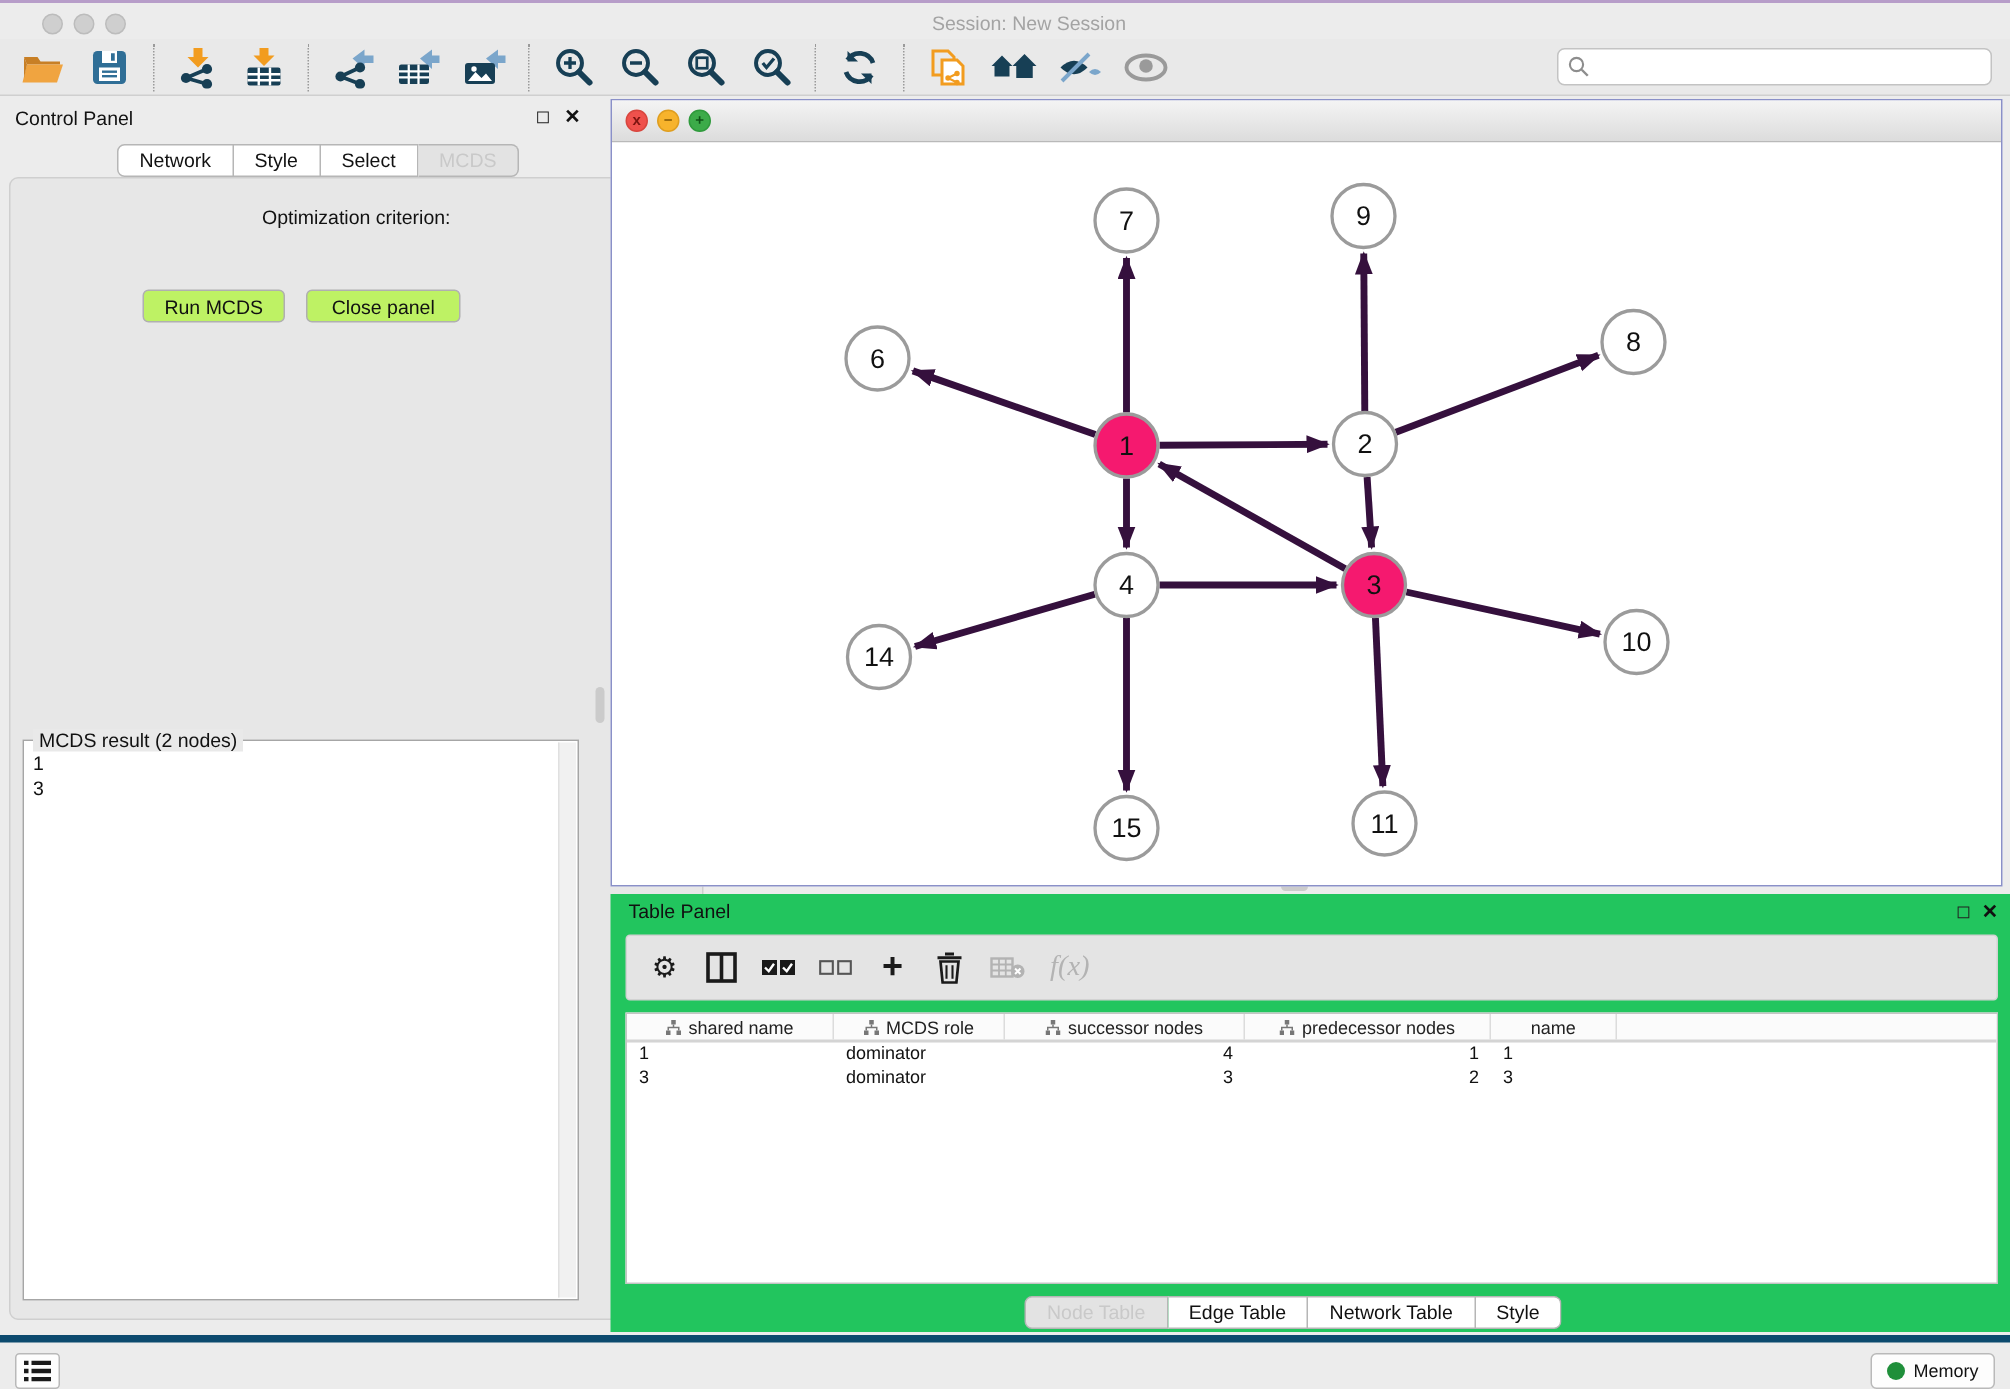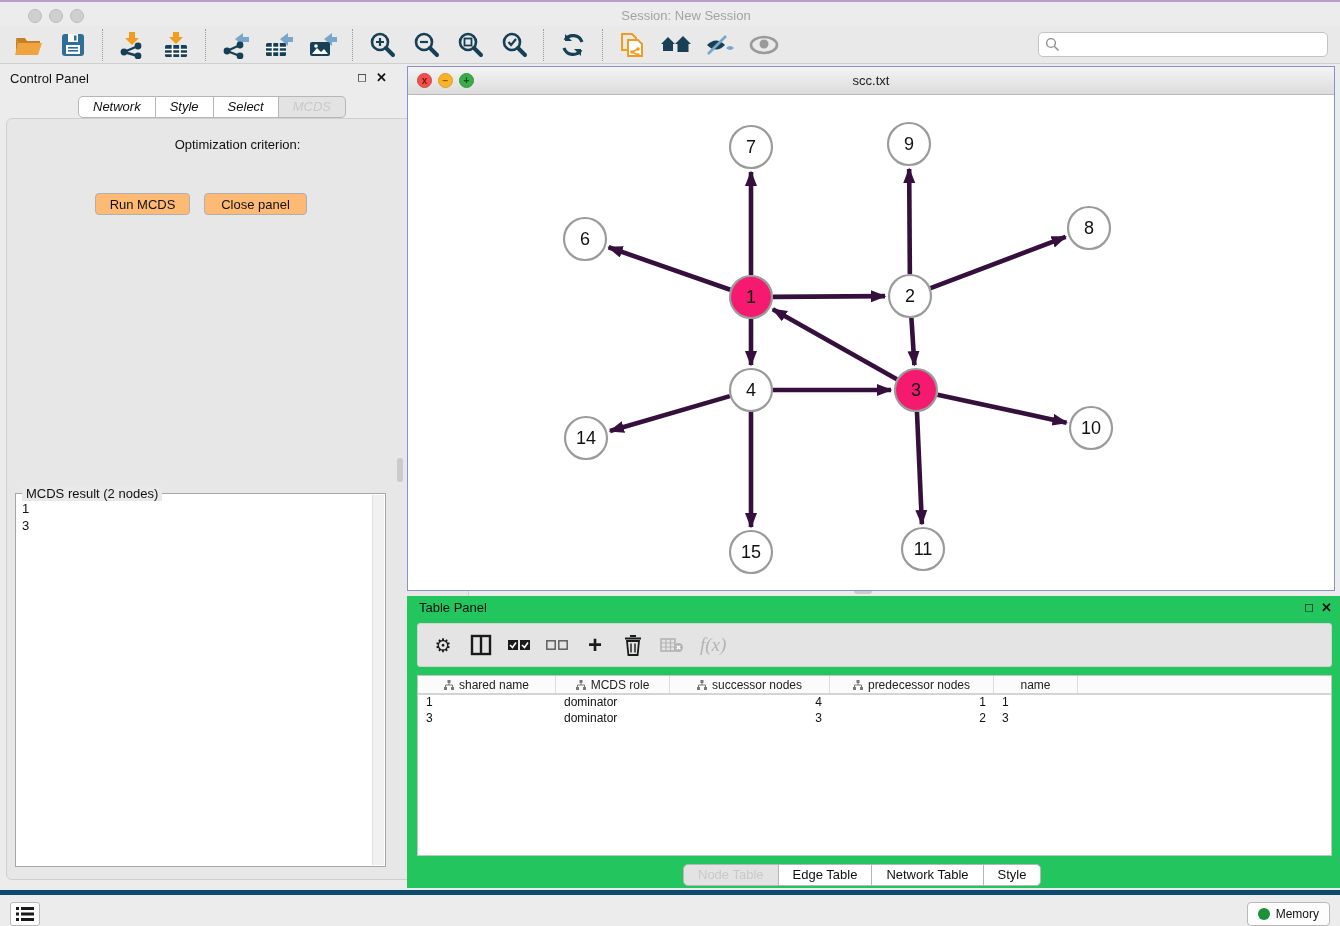--- a/index.html
+++ b/index.html
@@ -25,30 +25,30 @@
 
   
   #control-panel { left:0; top:66px; width:395px; height:822px; background:#ececec; }
   #cp-header { position:absolute; left:0; top:0; width:100%; height:26px; }
   #cp-title { position:absolute; left:10px; top:5px; font-size:13px; color:#111; }
   .panel-float { position:absolute; top:4px; font-size:12px; color:#222; cursor:default; }
   .panel-close { position:absolute; top:4px; font-size:13px; font-weight:bold; color:#111; cursor:default; }
   #cp-float { right:28px; } #cp-close { right:8px; }
 
   .tabrow { position:absolute; display:flex; }
-  #cp-tabs { left:78px; top:30px; height:22px; z-index:3;font-style:italic; }
+  #cp-tabs { left:78px; top:30px; height:22px; z-index:3; }
   .tab { font-size:13px; color:#111; background:#fff; border:1px solid #b6b6b6; border-left:none; padding:2px 14px 3px; white-space:nowrap; }
   .tab:first-child { border-left:1px solid #b6b6b6; border-radius:5px 0 0 5px; }
   .tab:last-child { border-radius:0 5px 5px 0; }
   .tab.inactive-look { background:#e3e3e3; color:#c9c9c9; }
   #cp-body { position:absolute; left:6px; top:52px; width:463px; height:762px; background:#e7e7e7; border:1px solid #cfcfcf; border-radius:6px; }
   #opt-label { position:absolute; left:0; top:18px; width:100%; text-align:center; font-size:13px; color:#111; }
   #opt-select { position:absolute; left:39px; top:40px; width:308px; height:23px; background:#fff; border:1px solid #b0b0b0; border-radius:4px; font-size:13px; color:#111; display:flex; align-items:center; padding-left:10px; }
   #opt-stepper { position:absolute; right:6px; top:3px; }
-  .btn { position:absolute; height:22px; background:#fdba74; border:1px solid #b0b0b0; border-radius:4px; font-size:13px; color:#111; display:flex; align-items:center; justify-content:center; }
+  .btn { position:absolute; height:22px; background:#bef264; border:1px solid #b0b0b0; border-radius:4px; font-size:13px; color:#111; display:flex; align-items:center; justify-content:center; }
   #run-btn { left:88px; top:74px; width:95px; }
   #close-btn { left:197px; top:74px; width:103px; }
 
   #mcds-box { position:absolute; left:8px; top:374px; width:371px; height:374px; border:1px solid #a6a6a6; background:#fff; }
   #mcds-box-title { position:absolute; left:6px; top:-8px; background:#e9e9e9; padding:0 4px; font-size:13px; color:#111; }
   #mcds-result-text { position:absolute; left:6px; top:6px; font-size:13px; color:#111; line-height:17px; white-space:pre-line; }
   #mcds-scroll { position:absolute; right:1px; top:1px; width:12px; height:370px; background:#f1f1f1; border-left:1px solid #e0e0e0; }
 
   
   #vgrip { left:397px; top:458px; width:6px; height:24px; background:#cbcbcb; border-radius:3px; }
@@ -293,21 +293,20 @@
 <div class="abs" id="vgrip"></div>
 <div class="abs" id="hgrip"></div>
 
 <div class="abs" id="net-window">
   <div id="net-titlebar">
     <div id="net-dots">
       <span class="mac-dot" style="background:#ef514c; border:1px solid #d8463e; color:#7d1410;">x</span>
       <span class="mac-dot" style="background:#f7b32c; border:1px solid #df9e1f; color:#8c5e06;">−</span>
       <span class="mac-dot" style="background:#3cab49; border:1px solid #2f9a3c; color:#0e5417;">+</span>
     </div>
-    <div id="net-title">scc.txt</div>
   </div>
   <div id="graph-canvas">
     <svg id="graph-svg" width="926" height="495" viewBox="0 0 926 495">
       <defs>
         <marker id="arrow" markerUnits="userSpaceOnUse" markerWidth="17" markerHeight="13" refX="14" refY="6" orient="auto">
           <path id="arrow-path" d="M0,0 L15.5,6 L0,12 Z" fill="#35103d"></path>
         </marker>
       </defs>
       <g id="edge-layer">
           <line x1="343" y1="180" x2="343" y2="77" stroke="#35103d" stroke-width="4.6" marker-end="url(#arrow)"></line>

